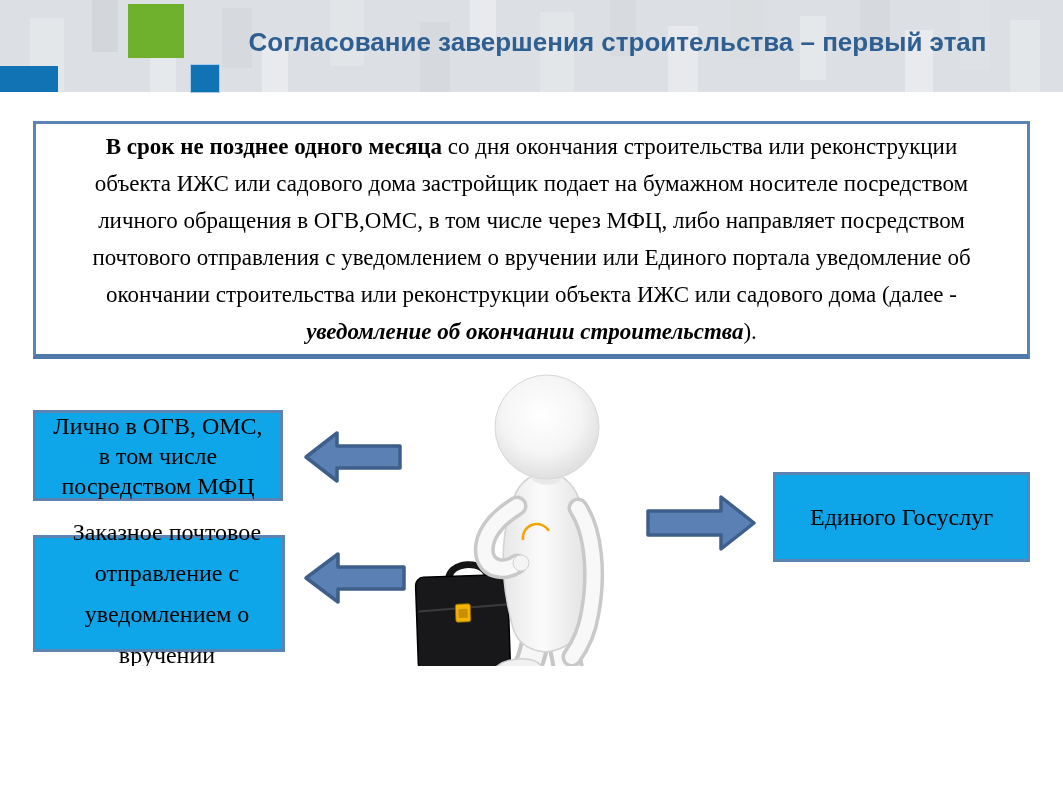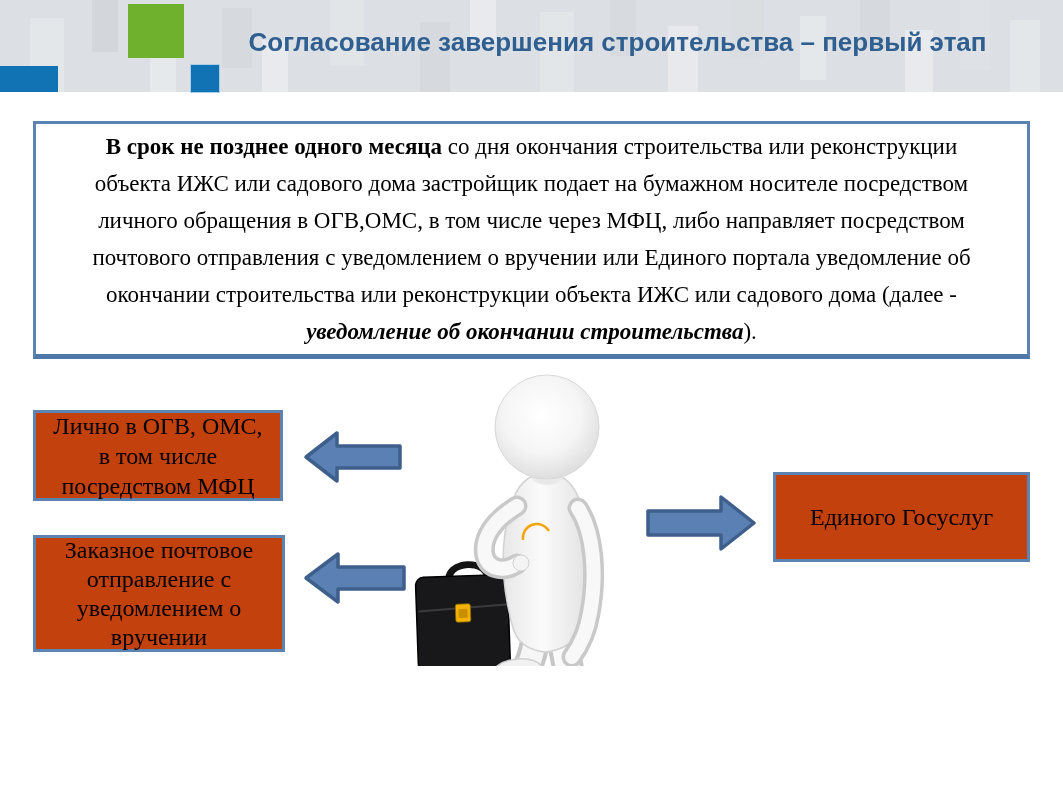--- a/index.html
+++ b/index.html
@@ -29,27 +29,27 @@
     box-sizing:border-box;border:3px solid #5b84b3;border-bottom:5px solid #4e79a8;
     background:#ffffff;display:flex;align-items:center;justify-content:center;
   }
   .notice-text{
     padding:6px 37px;text-align:center;font-size:23px;line-height:37px;color:#000;
   }
   .notice-text .lead{font-weight:bold;}
   .notice-text .term{font-weight:bold;font-style:italic;}
   
   .channel-box{
-    position:absolute;box-sizing:border-box;border:3px solid #5b84b3;background:#c2410c;
+    position:absolute;box-sizing:border-box;border:3px solid #5b84b3;background:#0ea5e9;
     display:flex;align-items:center;justify-content:center;text-align:center;
     color:#000;
   }
   .box-personal{left:33px;top:410px;width:250px;height:91px;font-size:24px;line-height:30px;}
   .box-personal .label{width:225px;}
-  .box-mail{left:33px;top:535px;width:252px;height:117px;font-size:24px;line-height:29px;}
+  .box-mail{left:33px;top:535px;width:252px;height:117px;font-size:24px;line-height:41px;justify-content:flex-end;}
   .box-mail .label{width:230px;}
   .box-portal{left:773px;top:472px;width:257px;height:90px;font-size:24px;}
   
   .arrow{position:absolute;}
   .arrow svg{display:block;}
   
   .figure-wrap{position:absolute;left:395px;top:370px;width:250px;height:345px;}
 </style>
 </head>
 <body>

